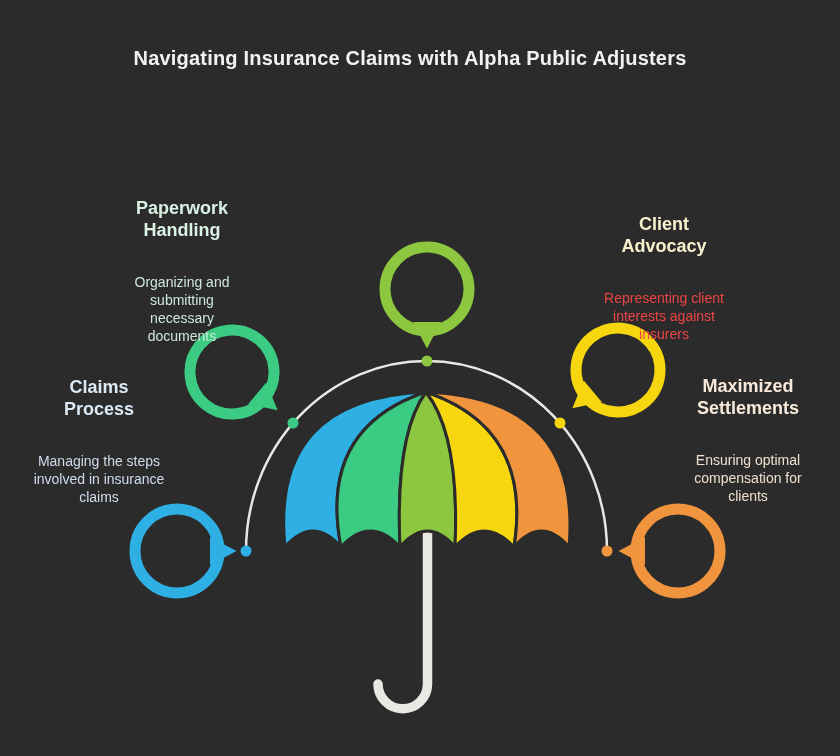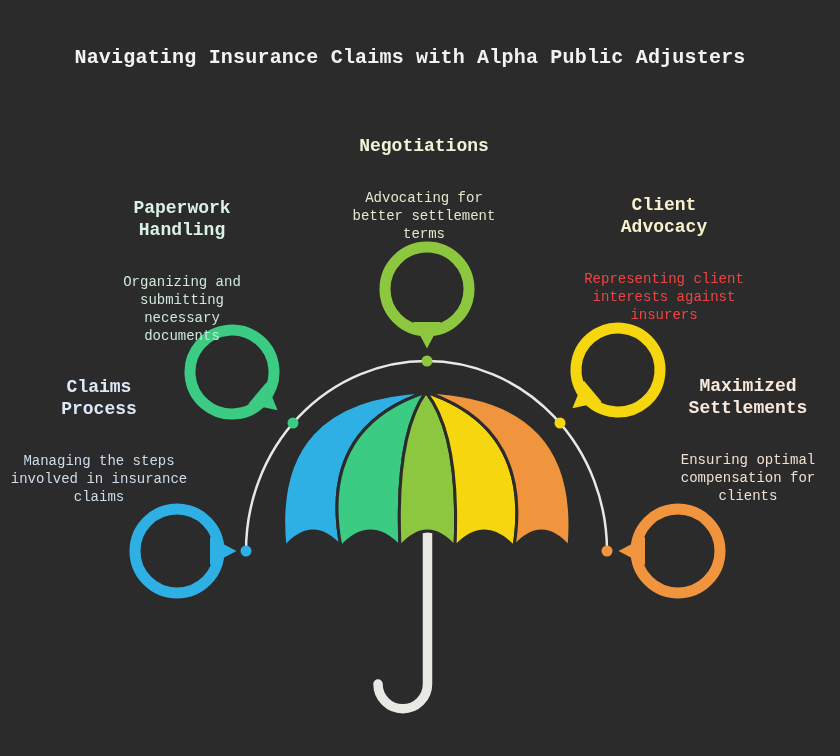--- a/index.html
+++ b/index.html
@@ -15,27 +15,27 @@
     margin:0;text-align:center;
     font-size:20px;line-height:24px;font-weight:bold;
     letter-spacing:0.2px;
   }
   .node{position:absolute;text-align:center;white-space:pre-line;}
   .node h2{margin:0;font-size:18px;line-height:22px;font-weight:bold;}
   .node p{margin:14px 0 0 0;font-size:14px;line-height:18px;font-weight:normal;}
   .n-claims{left:9px;top:358px;width:180px;}
   .n-paperwork{left:92px;top:179px;width:180px;}
   .n-negotiations{left:324px;top:117px;width:200px;}
-  .n-client{left:574px;top:176px;width:180px;}
+  .n-client{left:574px;top:195px;width:180px;}
   .n-maximized{left:653px;top:357px;width:190px;}
 </style>
 </head>
 <body>
 
-<div id="canvas" style="background: rgb(43, 43, 43); font-family: Liberation Mono, monospace;">
+<div id="canvas" style="background: rgb(43, 43, 43);">
 
   <h1 class="page-title" style="color: rgb(242, 242, 242);">Navigating Insurance Claims with Alpha Public Adjusters</h1>
 
   <svg id="diagram-svg" width="840" height="756" viewBox="0 0 840 756">
 
     <path d="M246,551 A180.5,190 0 0 1 607,551" fill="none" stroke-width="2.5" stroke="#eae8e4"></path>
 
     <circle cx="246" cy="551" r="5.5" fill="#2fb0e5"></circle>
     <circle cx="293" cy="423" r="5.5" fill="#3bcb82"></circle>
     <circle cx="427" cy="361" r="5.5" fill="#8dc63f"></circle>
@@ -84,26 +84,20 @@
   </div>
 
   <div class="node n-claims">
     <h2 style="color: rgb(219, 233, 247);">Claims
 Process</h2>
     <p style="color: rgb(207, 220, 236);">Managing the steps
 involved in insurance
 claims</p>
   </div>
 
-  <div class="node n-negotiations">
-    <h2 style="color: rgb(237, 245, 215);">Negotiations</h2>
-    <p style="color: rgb(224, 233, 203);">Advocating for
-better settlement
-terms</p>
-  </div>
 
   <div class="node n-client">
     <h2 style="color: rgb(247, 241, 205);">Client
 Advocacy</h2>
     <p style="color: #ef4444;">Representing client
 interests against
 insurers</p>
   </div>
 
   <div class="node n-maximized">

